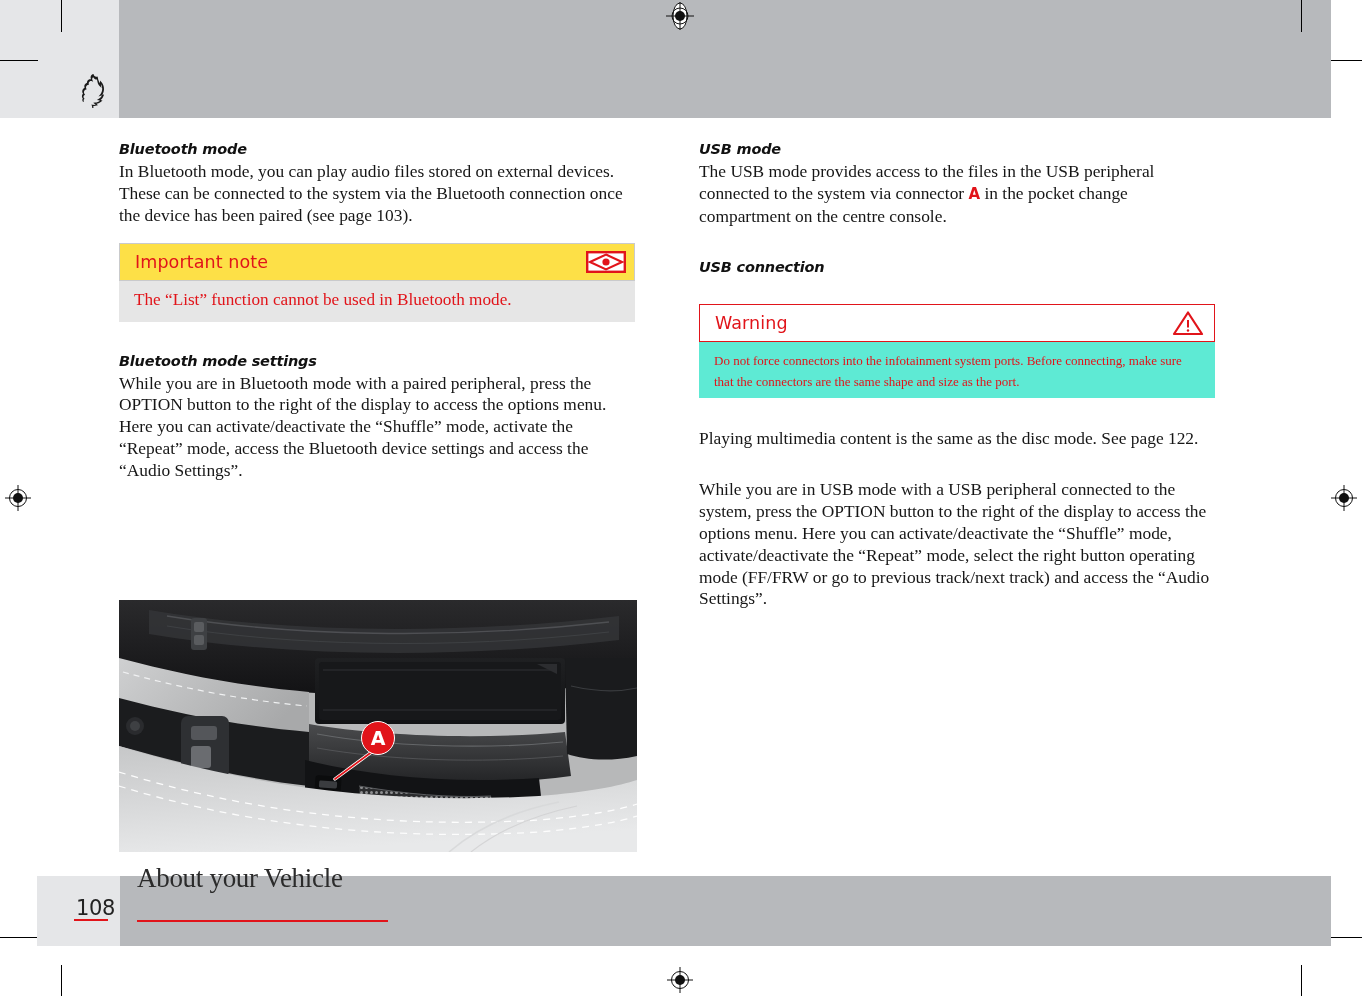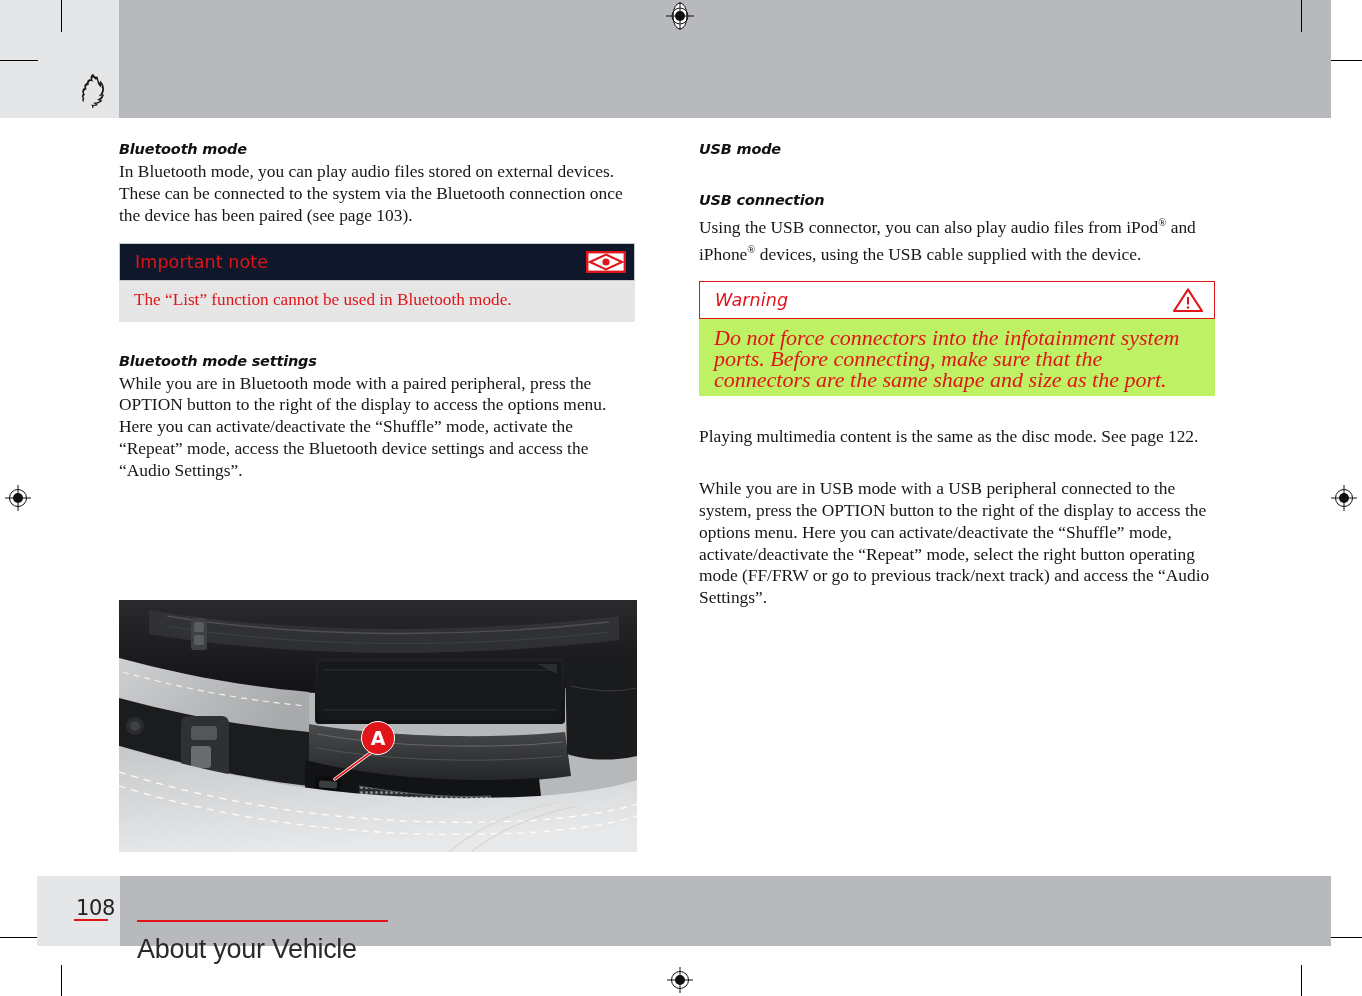--- a/index.html
+++ b/index.html
@@ -53,56 +53,56 @@
   }
   .gap-lg{height:30px;}
   .redtag{color:#e1141a;font-family:"DejaVu Sans", sans-serif;font-weight:bold;font-size:15px;}
   .sup{font-size:0.62em;vertical-align:super;}
 
   
   .notebox{width:516px;margin-top:16px;}
   .notebox .nb-head{
     box-sizing:border-box;
     border:1px solid #c9cacc;
-    background:#0f172a;
+    background:#fde047;
     height:38px;
     display:flex;align-items:center;justify-content:space-between;
     padding:0 8px 0 15px;
   }
   .notebox .nb-title{
     font-family:"DejaVu Sans", sans-serif;
     font-size:17.5px;color:#e1141a;letter-spacing:0.1px;
   }
   .notebox .nb-body{
     background:#e6e6e6;
     padding:8px 15px 12px 15px;
     font-family:"Liberation Serif", serif;
     font-size:17.2px;line-height:21px;color:#e1141a;
   }
   .eye-icon{width:40px;height:22px;display:block;}
 
   
-  .warnbox{width:516px;margin-top:16px;font-style:italic;}
+  .warnbox{width:516px;margin-top:28px;}
   .warnbox .wb-head{
     box-sizing:border-box;
     border:1px solid #e1141a;
     background:#ffffff;
     height:38px;
     display:flex;align-items:center;justify-content:space-between;
     padding:0 10px 0 15px;
   }
   .warnbox .wb-title{
     font-family:"DejaVu Sans", sans-serif;
     font-size:17.5px;color:#e1141a;letter-spacing:0.1px;
   }
   .warnbox .wb-body{
-    background:#bef264;
+    background:#5eead4;
     padding:8px 15px 6px 15px;
     font-family:"Liberation Serif", serif;
-    font-size:22px;line-height:21px;color:#e1141a;
+    font-size:13px;line-height:21px;color:#e1141a;
   }
   .tri-icon{width:32px;height:26px;display:block;}
 
   
   #photo-figure{
     position:absolute;left:119px;top:600px;width:518px;height:252px;
     border:0;overflow:hidden;background:#8e8f90;
   }
   #photo-figure .ph{position:absolute;inset:0;}
   #callout-a{
@@ -128,22 +128,22 @@
   }
   #footer-pageno{
     position:absolute;left:76px;top:896px;
     font-family:"DejaVu Sans", sans-serif;
     font-size:21px;color:#222;letter-spacing:-0.4px;
   }
   #footer-pageno-rule{
     position:absolute;left:74px;top:919px;width:34px;height:1.6px;background:#e1141a;
   }
   #footer-title{
-    position:absolute;left:137px;top:934px;
-    font-family:Liberation Sans, sans-serif;
+    position:absolute;left:137px;top:863px;
+    font-family:Liberation Serif, serif;
     font-size:27px;color:#2b2b2b;letter-spacing:-0.3px;
   }
   #footer-title-rule{
     position:absolute;left:137px;top:920px;width:251px;height:1.6px;background:#e1141a;
   }
 </style>
 </head>
 <body>
 
 <div class="page">
@@ -223,27 +223,27 @@
 
       <div class="gap-lg"></div>
 
       <h3 class="sub">Bluetooth mode settings</h3>
       <p class="body">While you are in Bluetooth mode with a paired peripheral, press the OPTION button to the right of the display to access the options menu. Here you can activate/deactivate the “Shuffle” mode, activate the “Repeat” mode, access the Bluetooth device settings and access the “Audio Settings”.</p>
     </div>
 
     <div class="col" id="col-right">
 
       <h3 class="sub">USB mode</h3>
+      <p class="body">
+        <span>The USB mode provides access to the files in the USB peripheral connected to the system via connector </span><span class="redtag">A</span><span> in the pocket change compartment on the centre console.</span>
+      </p>
 
       <div class="gap-lg"></div>
 
       <h3 class="sub">USB connection</h3>
-      <p class="body">
-        <span>Using the USB connector, you can also play audio files from iPod</span><span class="sup">®</span><span> and iPhone</span><span class="sup">®</span><span> devices, using the USB cable supplied with the device.</span>
-      </p>
 
       <div class="warnbox">
         <div class="wb-head">
           <span class="wb-title">Warning</span>
           <span>
             <svg class="tri-icon" viewBox="0 0 32 26" xmlns="http://www.w3.org/2000/svg">
               <polygon points="16,2.5 30,24 2,24" fill="none" stroke="#e1141a" stroke-width="2.2" stroke-linejoin="round"></polygon>
               <line x1="16" y1="10" x2="16" y2="17.5" stroke="#e1141a" stroke-width="2"></line>
               <circle cx="16" cy="20.5" r="1.2" fill="#e1141a"></circle>
             </svg>

